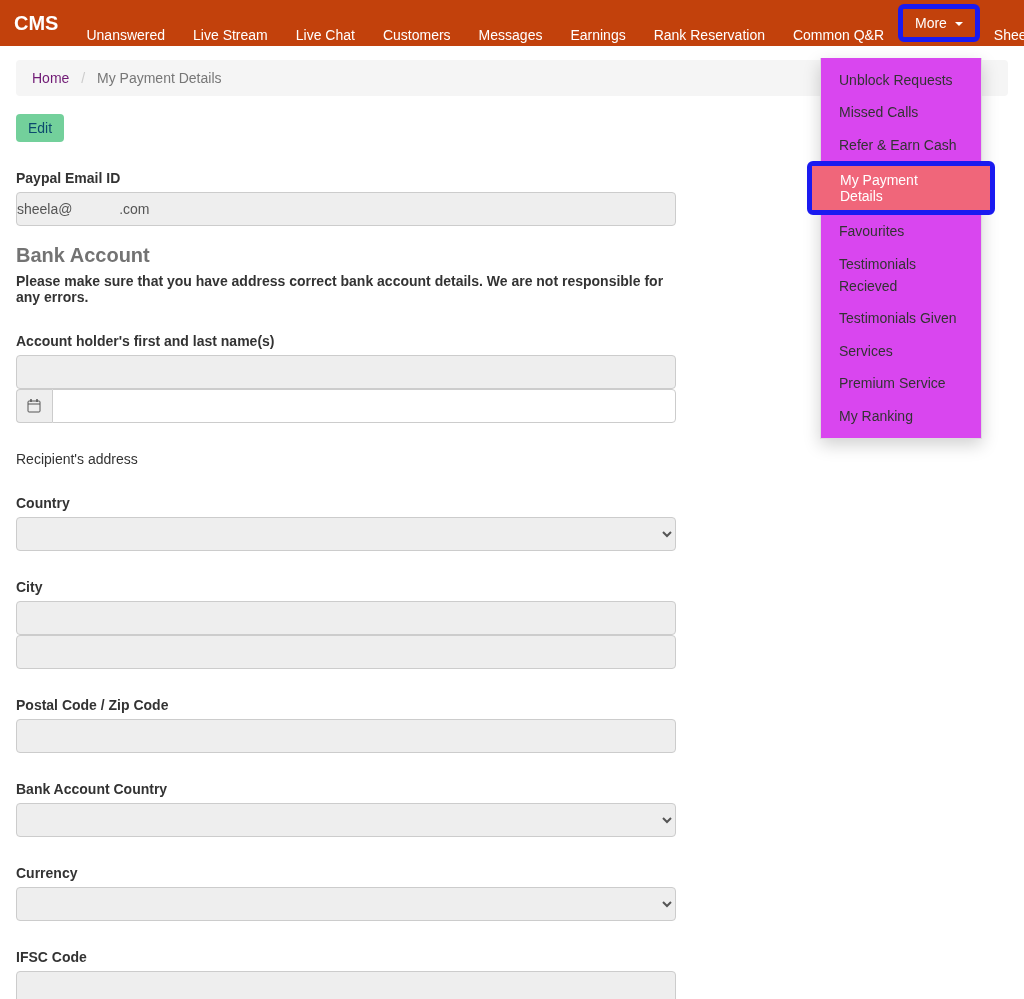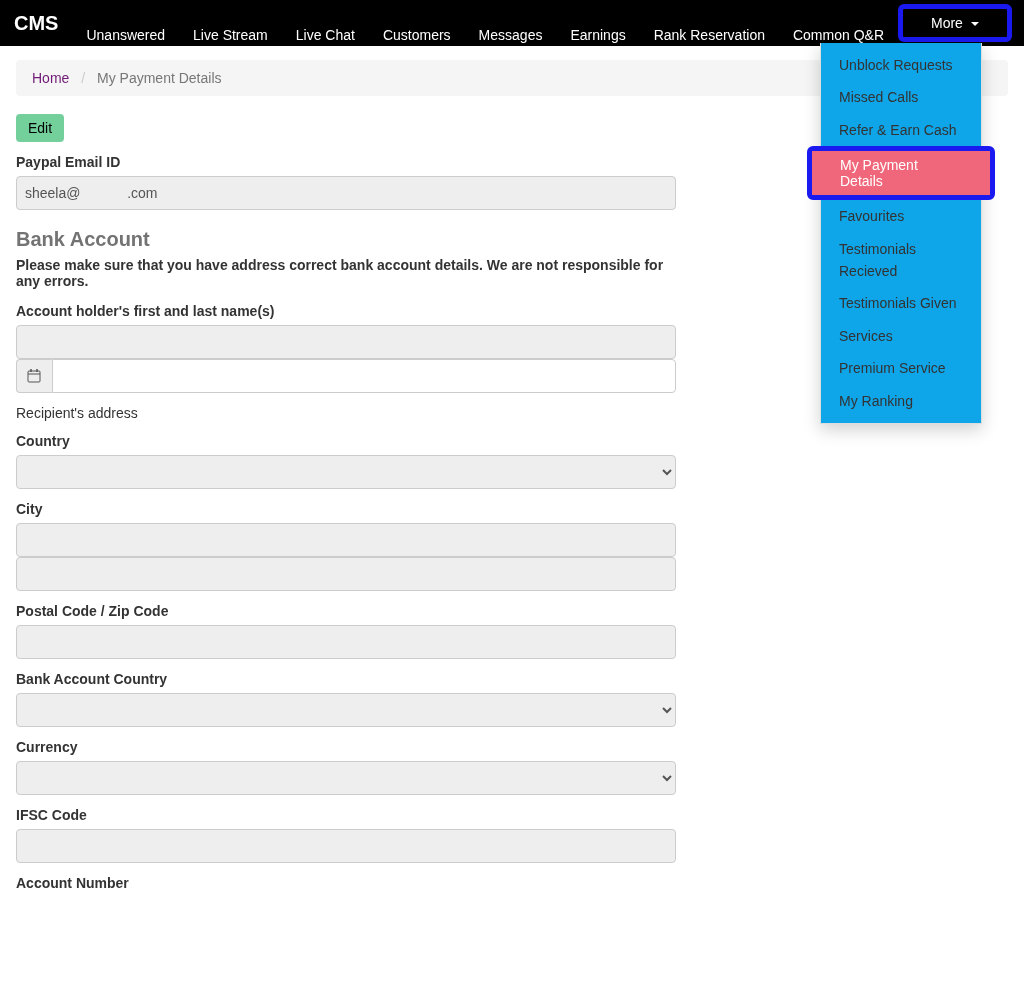--- a/index.html
+++ b/index.html
@@ -1,48 +1,48 @@
 <!DOCTYPE html>
 <html><head>
   <meta charset="utf-8">
   <style>
     * { box-sizing: border-box; margin: 0; padding: 0; }
     body { font-family: -apple-system, BlinkMacSystemFont, "Segoe UI", Helvetica, Arial, sans-serif; font-size: 14px; width: 1024px; color: #333; }
     
-    .navbar { background: #000000; height: 46px; display: flex; align-items: center; padding: 0 14px; color: #fff; }
+    .navbar { background: #c2410c; height: 46px; display: flex; align-items: center; padding: 0 14px; color: #fff; }
     .navbar-brand { font-size: 20px; font-weight: 600; margin-right: 14px; }
     .nav-list { display: flex; list-style: none; align-items: center; height: 100%; }
     .nav-item { padding: 16px 14px; height: 54px; line-height: 46px; cursor: pointer; color: #fff; white-space: nowrap; }
-    .nav-item.more-btn { position: relative; border: 5px solid #1a1af0; border-radius: 6px; height: auto; line-height: 1; padding: 7px 28px; }
+    .nav-item.more-btn { position: relative; border: 5px solid #1a1af0; border-radius: 6px; height: auto; line-height: 1; padding: 7px 12px; }
     .caret { display: inline-block; width: 0; height: 0; margin-left: 4px; vertical-align: middle; border-top: 4px solid; border-right: 4px solid transparent; border-left: 4px solid transparent; }
     
     .dropdown-menu {
-      position: absolute; top: 43px; left: 820px; width: 162px;
-      background: #0ea5e9; border: 1px solid #ddd; border-top: none;
+      position: absolute; top: 58px; left: 820px; width: 162px;
+      background: #d946ef; border: 1px solid #ddd; border-top: none;
       box-shadow: 0 6px 16px rgba(0,0,0,0.18); padding: 6px 0; z-index: 50;
     }
     .dropdown-item { padding: 5px 18px; color: #333; cursor: pointer; font-size: 14px; line-height: 1.6; }
     .dropdown-item-highlight-wrap { border: 5px solid #1a1af0; border-radius: 6px; margin: 0 -14px 0 -14px; padding: 0; }
     .dropdown-item-highlight { background: #f0667a; color: #fff; padding: 6px 28px; }
     
     .page-wrap { padding: 14px 16px; }
     .breadcrumb { background: #f5f5f5; padding: 10px 16px; border-radius: 4px; margin-bottom: 18px; font-size: 14px; color: #777; }
     .breadcrumb .home { color: #701a75; cursor: pointer; }
     .breadcrumb .sep { margin: 0 8px; color: #ccc; }
     
-    .btn { display: inline-flex; align-items: center; border: none; border-radius: 4px; padding: 6px 12px; cursor: pointer; font-size: 14px; color: #000000; }
+    .btn { display: inline-flex; align-items: center; border: none; border-radius: 4px; padding: 6px 12px; cursor: pointer; font-size: 14px; color: #0c4a6e; }
     .btn-edit { background: #73d09b; }
     
     .form-section { max-width: 660px; }
     h2.bank-title { font-size: 20px; font-weight: 600; margin: 18px 0 6px; color: #737373; }
     .note { font-weight: 600; margin-bottom: 14px; font-size: 14px; }
-    label.field-label { font-weight: 600; display: block; margin: 12px 0 6px; font-size: 14px; }
+    label.field-label { font-weight: 600; display: block; margin: 28px 0 6px; font-size: 14px; }
     .form-control {
       width: 100%; height: 34px; background: #eee; border: 1px solid #ccc;
-      border-radius: 4px; padding: 6px 8px; font-size: 14px; color: #555;
+      border-radius: 4px; padding: 6px 0; font-size: 14px; color: #555;
     }
     .form-control.white-bg { background: #fff; }
     .input-group { display: flex; }
     .input-addon {
       background: #eee; border: 1px solid #ccc; border-right: none;
       border-radius: 4px 0 0 4px; width: 38px; display: flex; align-items: center; justify-content: center; color: #555;
     }
     .input-group .form-control { border-radius: 0 4px 4px 0; }
     select.form-control { appearance: auto; cursor: pointer; }
   </style>

